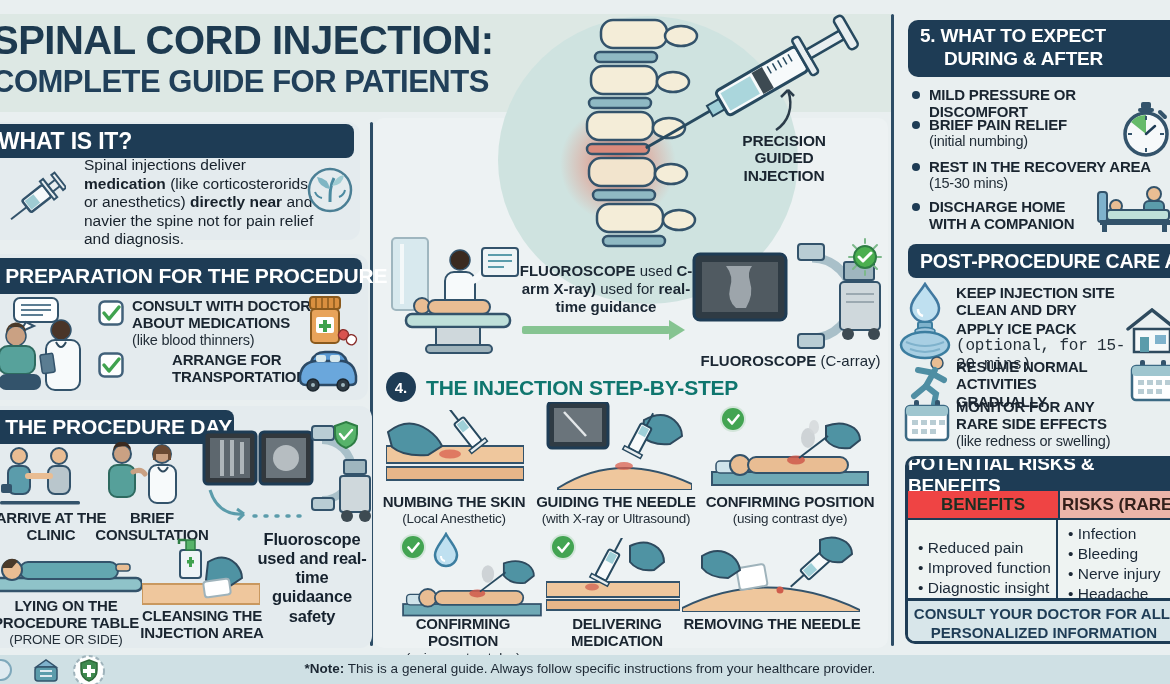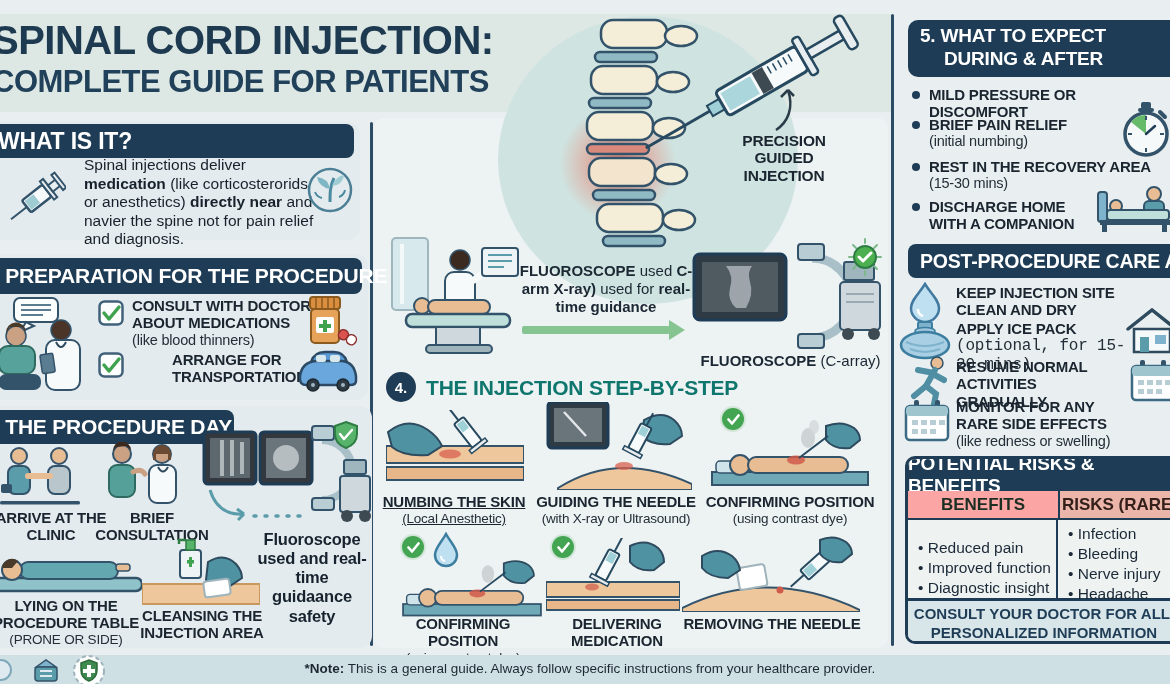--- a/index.html
+++ b/index.html
@@ -315,21 +315,21 @@
     <rect x="0" y="57" width="138" height="13" fill="#e7b689" stroke="#33536b" stroke-width="2"></rect>
     <ellipse cx="64" cy="44" rx="11" ry="4.5" fill="#d9604f" opacity="0.75"></ellipse>
     <path d="M2,22 q20,-16 40,-2 q10,7 14,16 l-14,9 q-24,2 -36,-8 z" fill="#4f93a3" stroke="#2e4a5e" stroke-width="2"></path>
     <g transform="rotate(52 80 20)">
       <rect x="68" y="14" width="30" height="12" rx="2" fill="#f7fafb" stroke="#27495f" stroke-width="2"></rect>
       <rect x="70" y="16" width="10" height="8" fill="#9fd0d8"></rect>
       <rect x="98" y="10" width="4" height="20" fill="#e8eef0" stroke="#27495f" stroke-width="1.5"></rect>
       <line x1="54" y1="20" x2="68" y2="20" stroke="#27495f" stroke-width="2"></line>
     </g>
   </svg>
-  <div class="abs lbl" style="left:378px;top:494px;width:152px;font-size:15px;text-decoration:underline;">
+  <div class="abs lbl" style="left:378px;top:494px;width:152px;font-size:15px;">
     <span>NUMBING THE SKIN</span>
     <div class="sub">(Local Anesthetic)</div>
   </div>
 
   <svg class="abs" style="left:540px;top:402px;" width="152" height="88" viewBox="0 0 152 88">
     <rect x="8" y="0" width="60" height="46" rx="4" fill="#2f3b44" stroke="#1e3c55" stroke-width="3"></rect>
     <rect x="14" y="6" width="48" height="34" fill="#6a747b"></rect>
     <line x1="24" y1="10" x2="46" y2="34" stroke="#e3e7e9" stroke-width="2.5"></line>
     <path d="M18,86 Q78,48 152,82 L152,88 L18,88 z" fill="#efc79d" stroke="#33536b" stroke-width="2"></path>
     <ellipse cx="84" cy="64" rx="9" ry="4" fill="#d9604f" opacity="0.75"></ellipse>
@@ -552,21 +552,21 @@
         <rect x="35" y="20" width="6" height="5"></rect>
       <rect x="8" y="29" width="6" height="5"></rect>
         <rect x="17" y="29" width="6" height="5"></rect>
         <rect x="26" y="29" width="6" height="5"></rect>
     </g>
   </svg>
 
   <div class="abs" style="left:905px;top:456px;width:278px;height:188px;border:3px solid #1e3c55;border-radius:10px;overflow:hidden;background:#eef3f2;box-sizing:border-box;">
     <div style="height:32px;background:#1e3c55;color:#fff;font-weight:bold;font-size:19px;display:flex;align-items:center;justify-content:center;letter-spacing:-0.2px;">POTENTIAL RISKS &amp; BENEFITS</div>
     <div style="display:flex;height:27px;border-bottom:2px solid #1e3c55;">
-      <div style="width:150px;background:#fca5a5;border-right:2px solid #1e3c55;display:flex;align-items:center;justify-content:center;font-weight:bold;font-size:17px;color:#1c2e22;">BENEFITS</div>
+      <div style="width:150px;background:#ef4444;border-right:2px solid #1e3c55;display:flex;align-items:center;justify-content:center;font-weight:bold;font-size:17px;color:#1c2e22;">BENEFITS</div>
       <div style="flex:1;background:#ecb5a9;display:flex;align-items:center;justify-content:center;font-weight:bold;font-size:17px;color:#33201b;white-space:nowrap;">RISKS (RARE)</div>
     </div>
     <div style="display:flex;height:78px;">
       <div class="cell-list" style="width:150px;border-right:2px solid #1e3c55;padding:18px 4px 0 10px;box-sizing:border-box;">
         <div>Reduced pain</div>
         <div>Improved function</div>
         <div>Diagnostic insight</div>
       </div>
       <div class="cell-list" style="flex:1;padding:4px 2px 0 10px;box-sizing:border-box;">
         <div>Infection</div>

